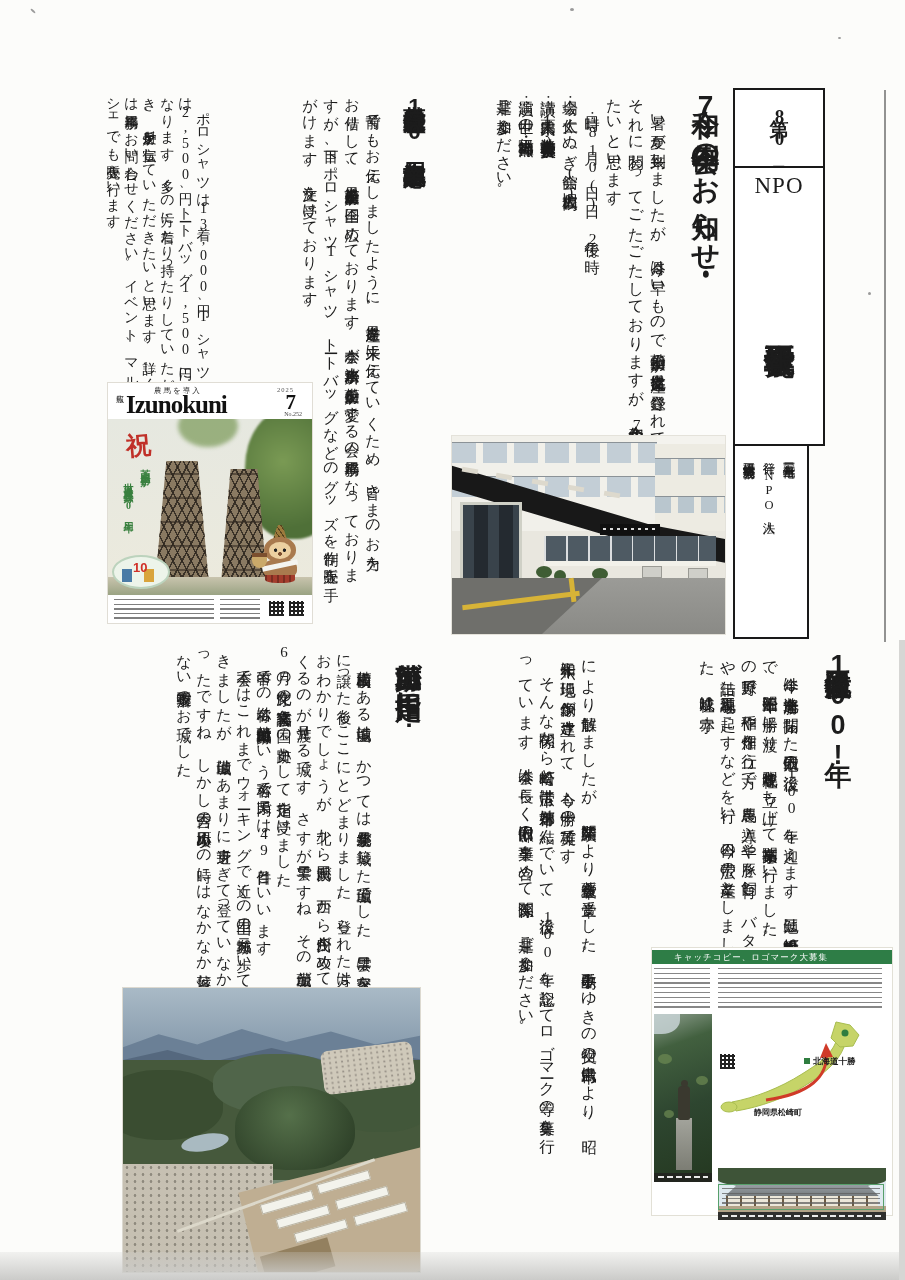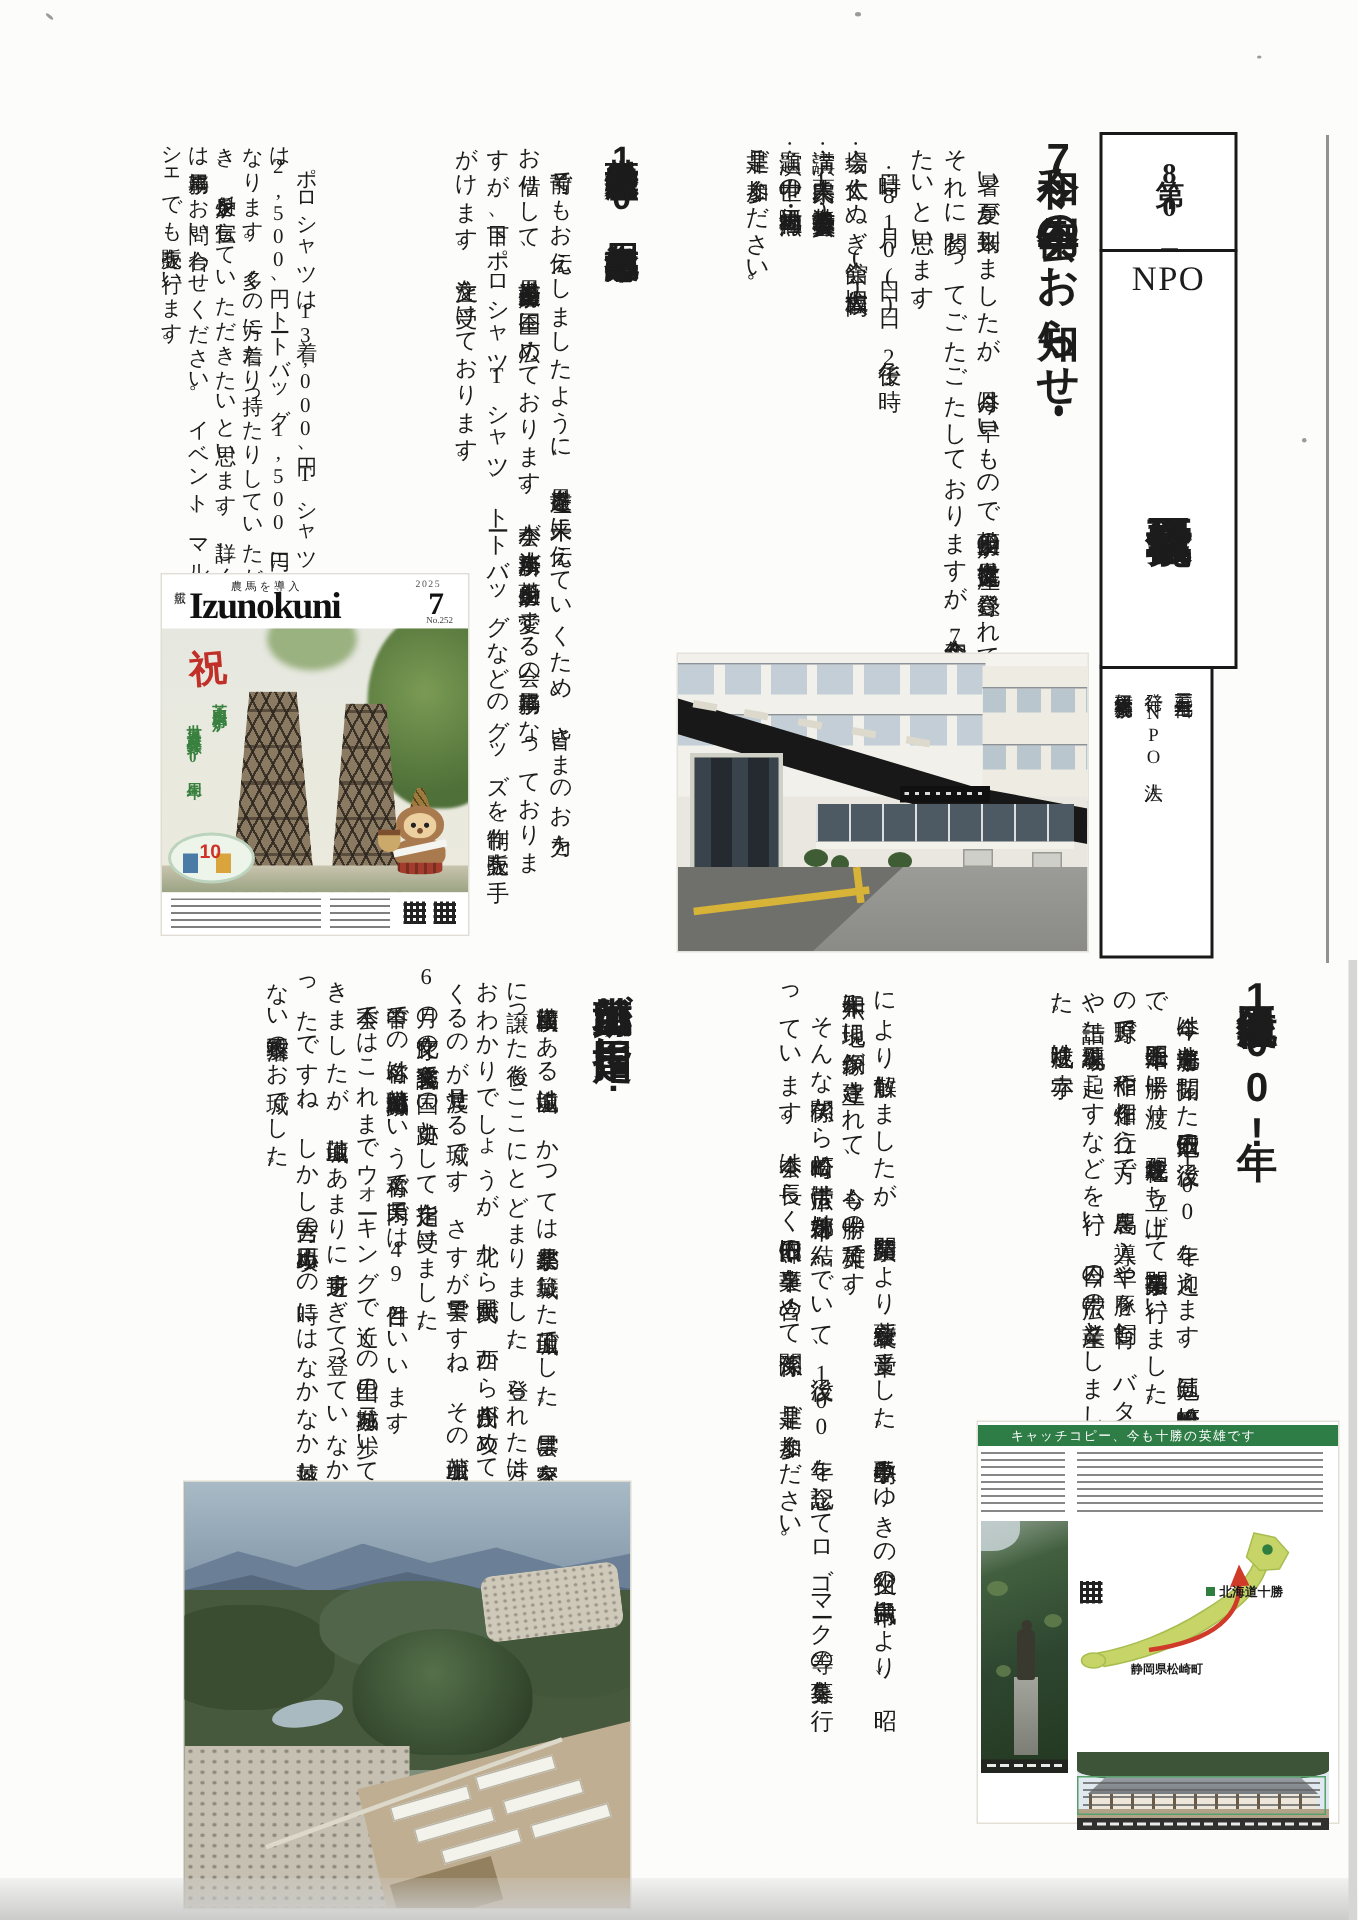--- a/index.html
+++ b/index.html
@@ -333,21 +333,21 @@
   </section>
 
   <section class="art v" id="art-castle">
     <h2 class="vh hd">韮山城跡が国指定に!</h2>
     <p class="vp ind">韮山高校横にある龍城山は、かつては北条早雲が築城した韮山城でした。早雲は家督を氏康に譲った後もここにとどまりました。登られた方はおわかりでしょうが、北から武田氏が、西から今川氏が攻めてくるのが見渡せる城です。さすが早雲ですね。その韮山城が6月の文化庁の文化審議会で国の史跡として指定を受けました。</p>
     <p class="vp ind">答申での名称は韮山城跡附付城跡という名称で県内では49件目といいます。</p>
     <p class="vp ind">本会ではこれまでウォーキングで近くの里山の元城跡を歩いてきましたが、韮山城はあまりに身近すぎて登っていなかったですね。しかし秀吉の小田原攻めの時にはなかなか落城しない難攻不落のお城でした。</p>
   </section>
 
   <aside id="flyer">
-    <div class="f-bar">キャッチコピー、今も十勝の英雄です</div>
+    <div class="f-bar">キャッチコピー、ロゴマーク大募集</div>
     <div class="f-left">
       <div class="f-ttext tl" style="width:56px;height:40px;"></div>
       <div class="f-statue">
         <div class="st-sky"></div>
         <div class="st-leaf sl1"></div>
         <div class="st-leaf sl2"></div>
         <div class="st-leaf sl3"></div>
         <div class="st-ped"></div>
         <div class="st-fig"></div>
         <div class="st-head"></div>

